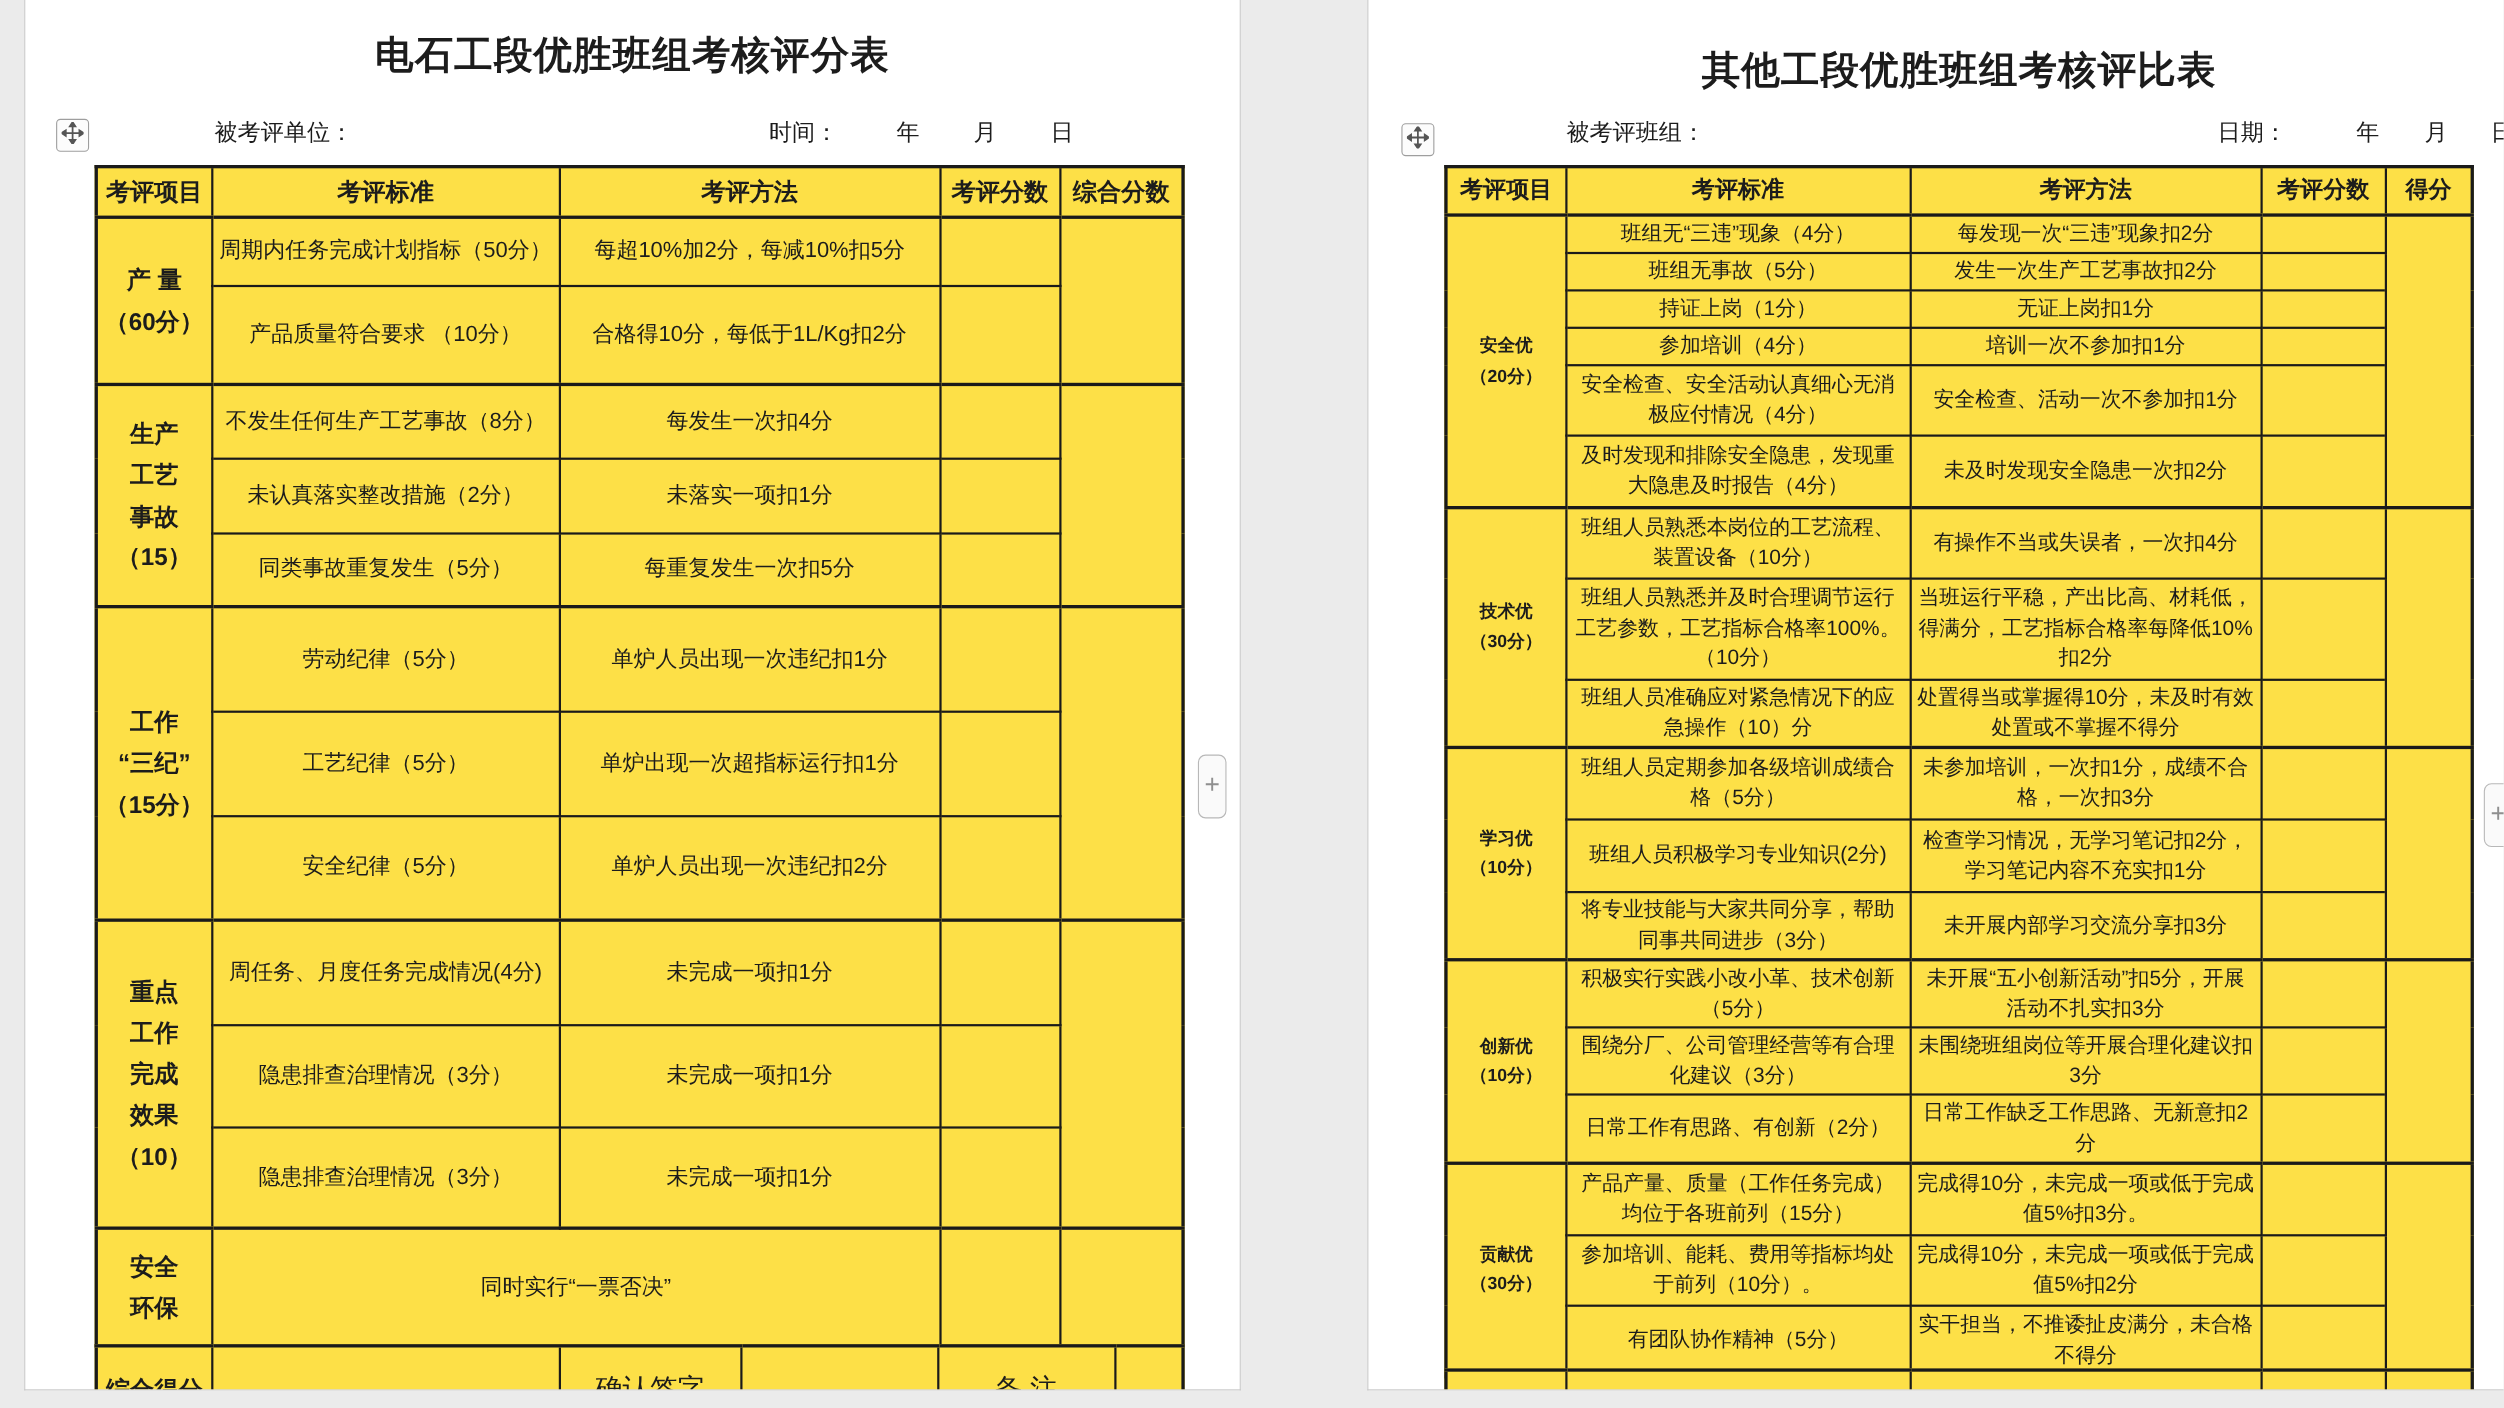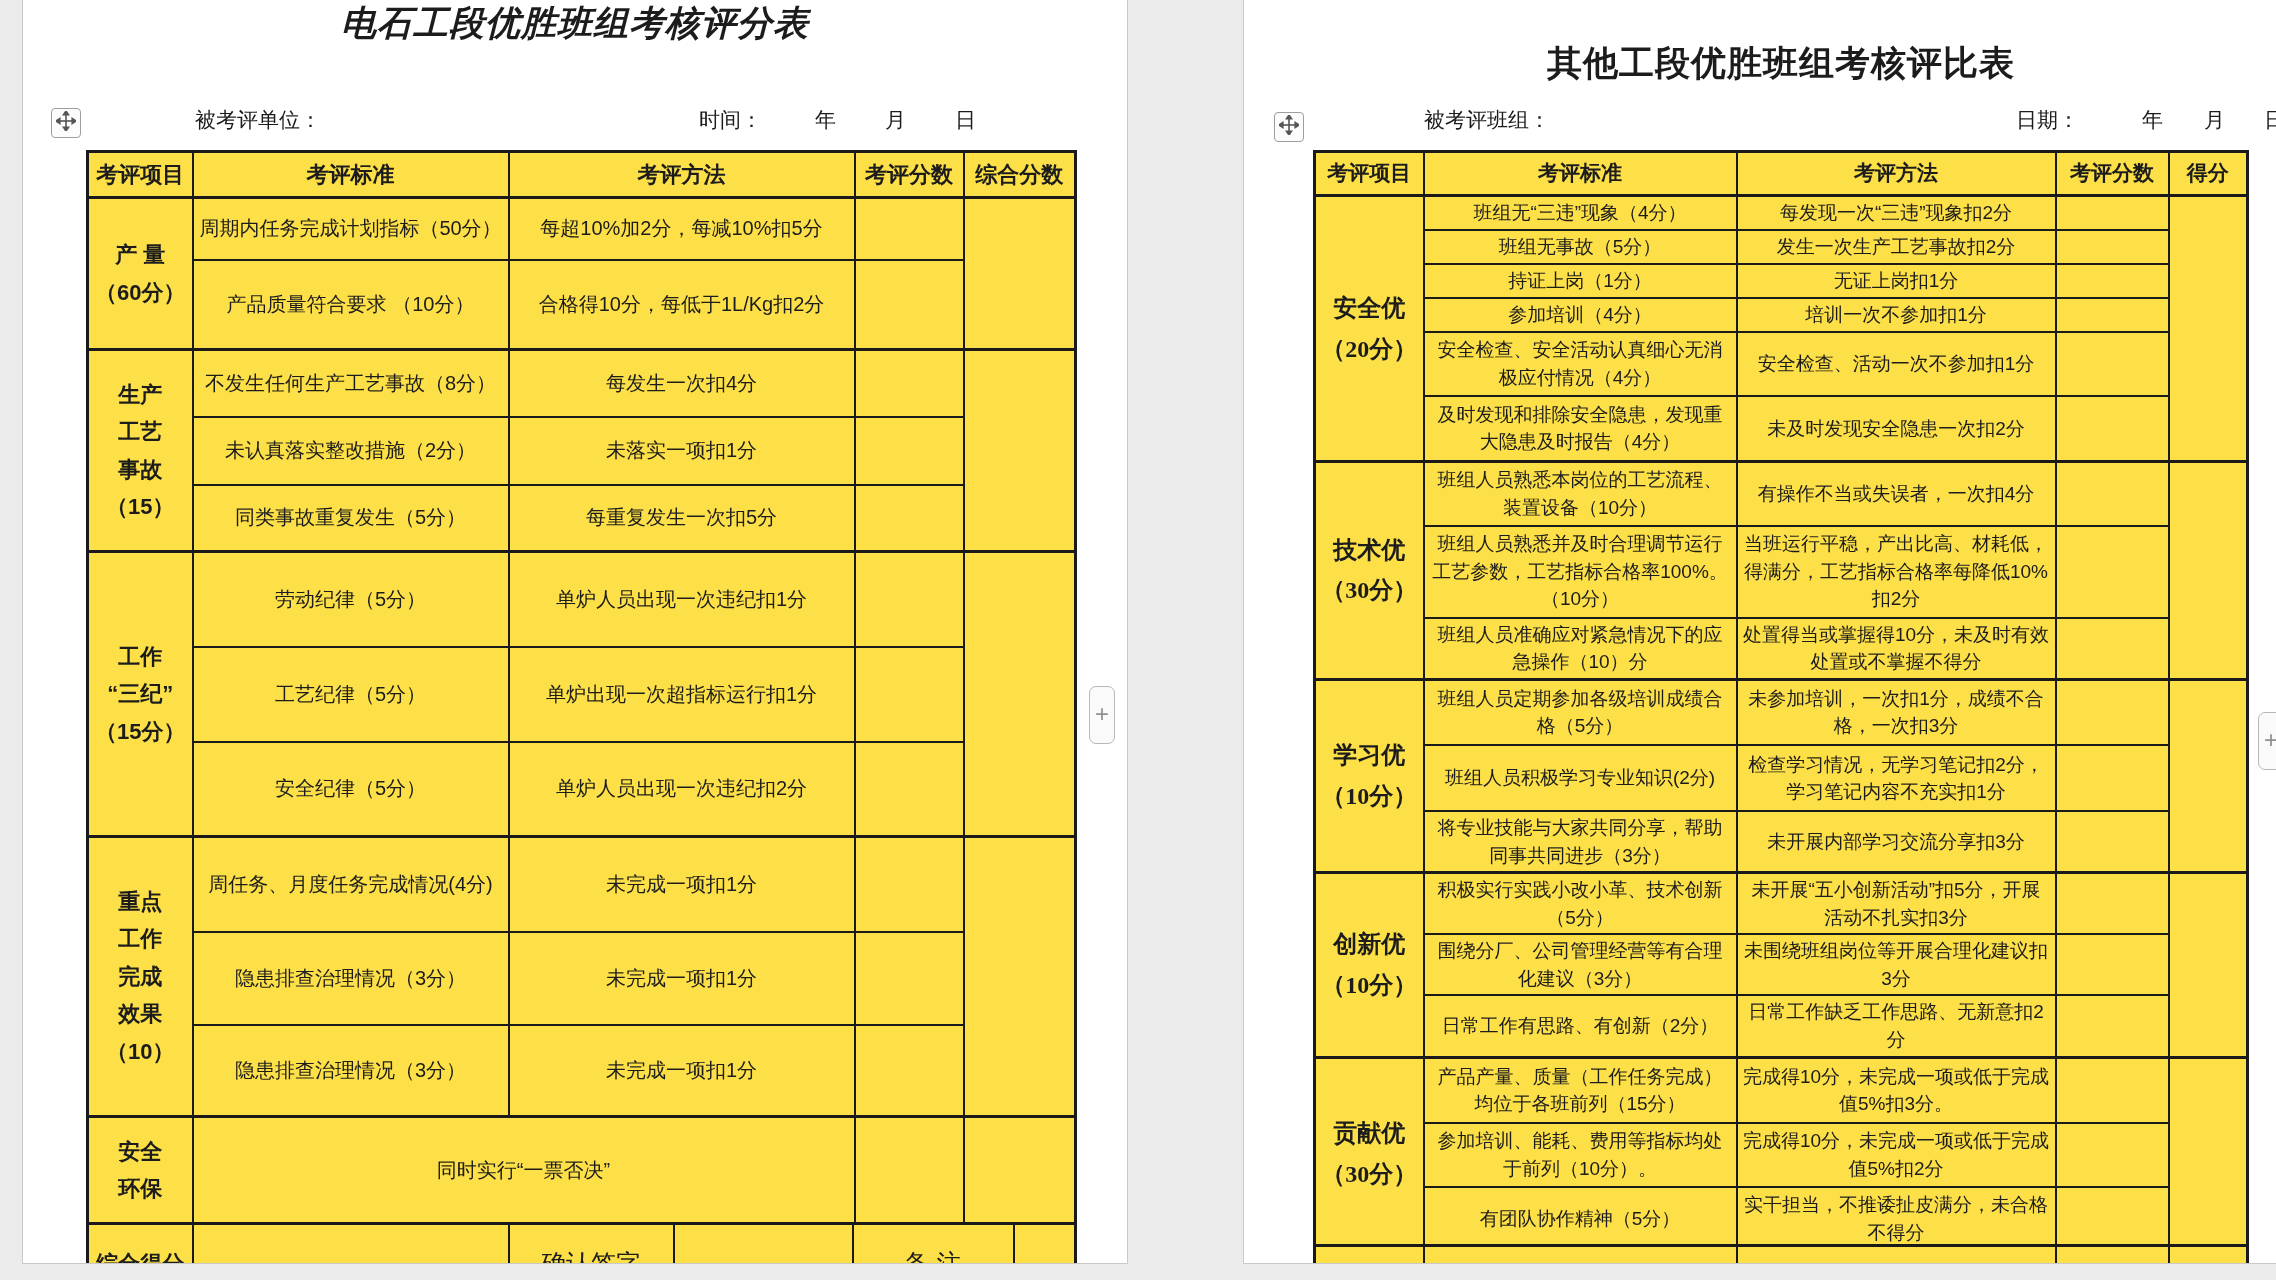--- a/index.html
+++ b/index.html
@@ -15,21 +15,21 @@
     position:absolute; top:0; height:1264px; background:#ffffff;
     border:1px solid #c9c9c9; border-top:none; overflow:hidden;
   }
   #page1 { left:22px;  width:1106px; }
   #page2 { left:1243px; width:1076px; }
 
   .title {
     position:absolute; left:0; width:100%; text-align:center;
     font-weight:bold; font-size:35px; letter-spacing:1px;
   }
-  #page1 .title { top:0;font-style:italic; }
+  #page1 .title { top:27px; }
   #page2 .title { top:40px; }
 
   .meta { position:absolute; font-size:21px; white-space:nowrap; }
 
   .handle {
     position:absolute; width:30px; height:30px;
     border:1px solid #9e9e9e; border-radius:4px; background:#fcfcfc;
     display:flex; align-items:center; justify-content:center;
   }
   #page1 .handle { left:28px; top:108px; }
@@ -55,21 +55,21 @@
   #t1 { top:150px; }
   #t1b { top:1222px; font-size:25px; }
   #t2, #t2b { left:69px; width:933px; font-size:19px; }
   #t2 { top:150px; }
   #t2b { top:1244px; }
 
   tr.hd td { font-weight:bold; font-size:22px; border-bottom:3px solid #1a1a1a; }
   #t2 tr.hd td { font-size:21px; }
   tr.sec td { border-top:3px solid #1a1a1a; }
   td.secname { font-weight:bold; font-size:22px; white-space:pre-line; line-height:1.7; }
-  #t2 td.secname { font-size:24px;font-family:Liberation Serif, serif; }
+  #t2 td.secname { font-size:16px; }
 </style>
 </head>
 <body>
 
 <div class="page" id="page1">
   <div class="title">电石工段优胜班组考核评分表</div>
 
   <div class="handle">
     <span>
       <svg width="20" height="20" viewBox="0 0 20 20">

